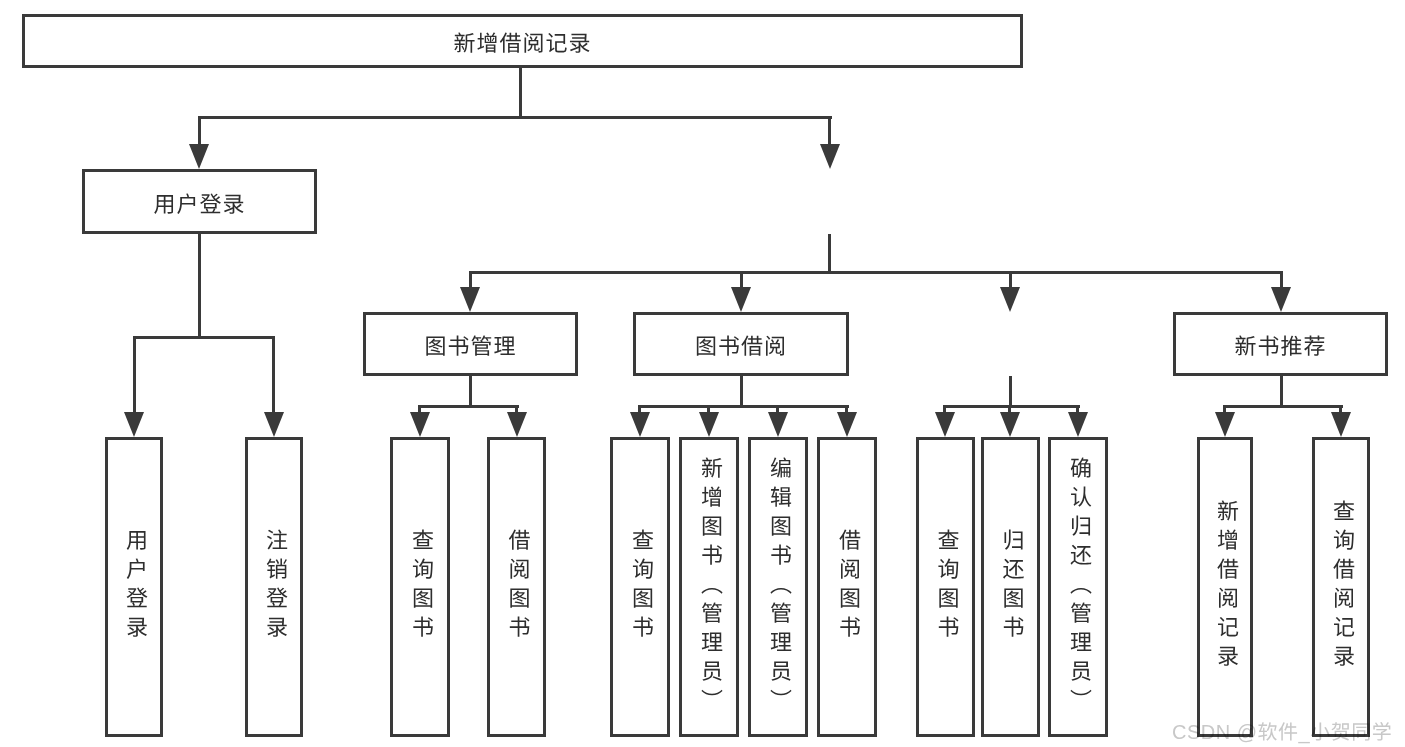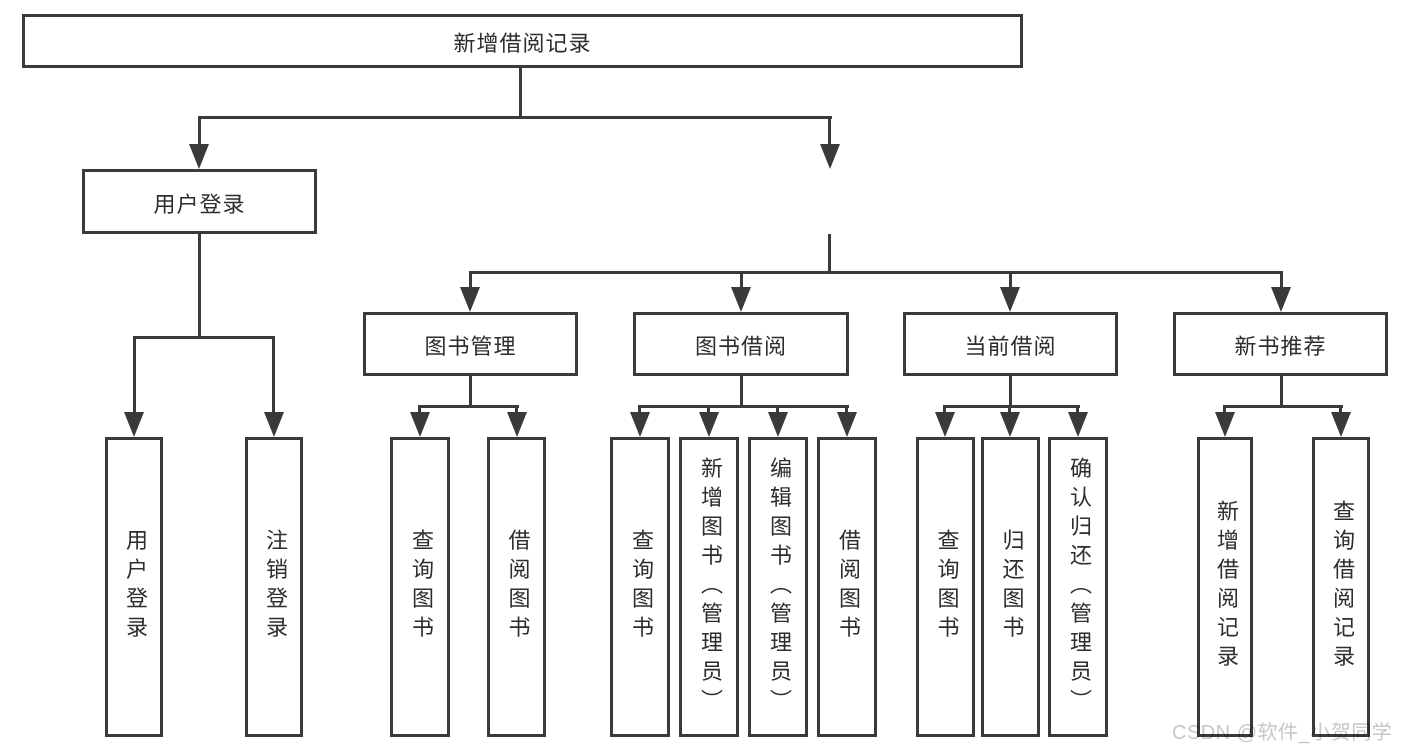--- a/index.html
+++ b/index.html
@@ -89,23 +89,20 @@
 
   <div class="box b-user">
     <span>用户登录</span>
   </div>
 
   <div class="box b-l3-1">
     <span>图书管理</span>
   </div>
   <div class="box b-l3-2">
     <span>图书借阅</span>
-  </div>
-  <div class="box b-l3-3">
-    <span>当前借阅</span>
   </div>
   <div class="box b-l3-4">
     <span>新书推荐</span>
   </div>
 
   <div class="leaf lf1">
     <span>用户登录</span>
   </div>
   <div class="leaf lf2">
     <span>注销登录</span>

